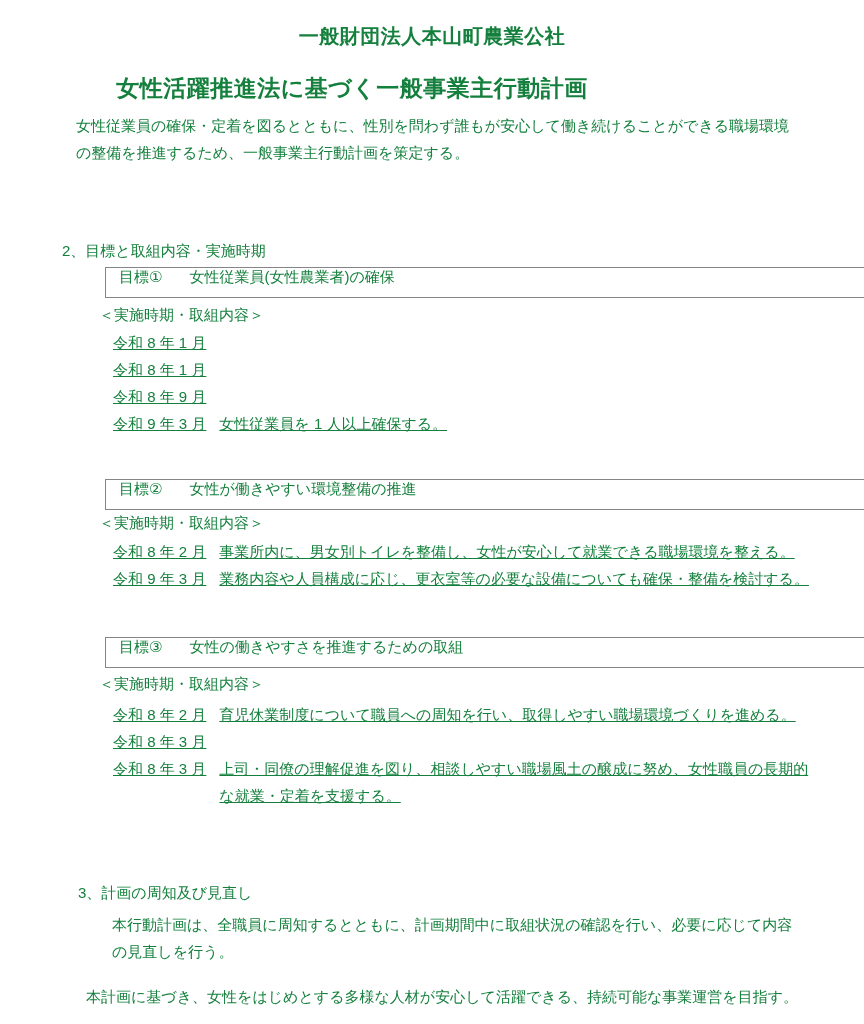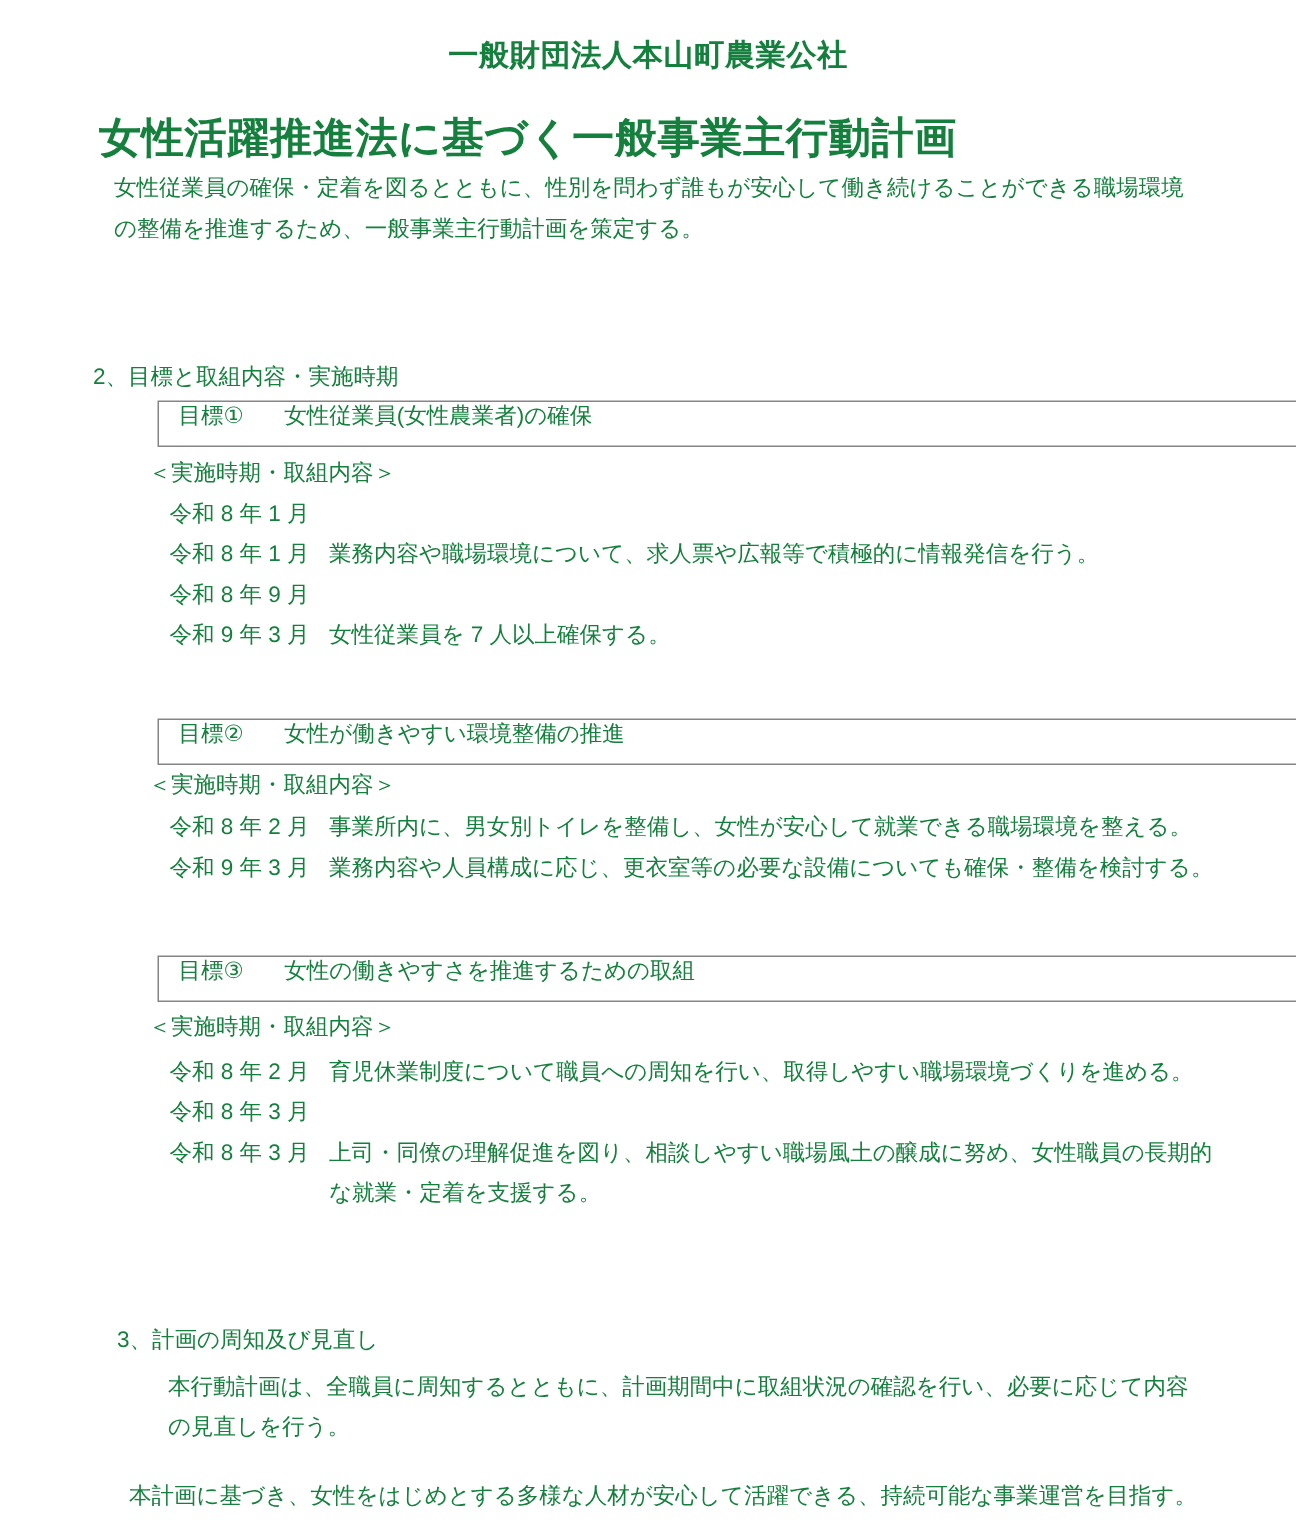--- a/index.html
+++ b/index.html
@@ -16,21 +16,21 @@
   .abs { position: absolute; }
   .org-title {
     top: 23px; left: 0; width: 864px;
     text-align: center;
     font-size: 20px; font-weight: 600;
     letter-spacing: 0.5px;
   }
   .doc-title {
     top: 73px; left: 0; width: 704px;
     text-align: center;
-    font-size: 28px; font-weight: 600;
+    font-size: 23px; font-weight: 600;
     letter-spacing: 0.5px;
   }
   .intro {
     top: 112px; left: 76px; width: 716px;
     font-size: 15px; line-height: 27px;
   }
   .sec1-row { top: 196px; left: 78px; font-size: 15px; }
   .sec1-label { display: inline-block; }
   .sec1-text { display: inline-block; margin-left: 26px; }
   .sec2-heading { top: 242px; left: 62px; font-size: 15px; }
@@ -43,21 +43,21 @@
     font-size: 15px;
   }
   .goal-box .goal-title { margin-left: 27px; }
   .goal0-box { top: 267px; }
   .goal1-box { top: 479px; }
   .goal2-box { top: 637px; }
   .impl-header { left: 99px; font-size: 15px; }
   .goal0-impl { top: 306px; }
   .goal1-impl { top: 514px; }
   .goal2-impl { top: 675px; }
-  .items { left: 113px; width: 706px; font-size: 15px; }
+  .items { left: 113px; width: 706px; font-size: 15px; text-decoration: underline; }
   .goal0-items { top: 329px; }
   .goal1-items { top: 538px; }
   .goal2-items { top: 701px; }
   .item { display: flex; line-height: 27px; }
   .item-date { flex: 0 0 93px; margin-right: 13px; white-space: nowrap; }
   .item-text { flex: 1 1 auto; max-width: 596px; }
   .sec3-heading { top: 884px; left: 78px; font-size: 15px; }
   .sec3-body {
     top: 911px; left: 112px; width: 686px;
     font-size: 15px; line-height: 27px;
@@ -82,28 +82,27 @@
     <span>目標①</span>
     <span class="goal-title">女性従業員(女性農業者)の確保</span>
   </div>
   <div class="abs impl-header goal0-impl">＜実施時期・取組内容＞</div>
   <div class="abs items goal0-items">
     <div class="item">
       <span class="item-date">令和 8 年 1 月</span>
     </div>
     <div class="item">
       <span class="item-date">令和 8 年 1 月</span>
-      <span class="item-text">業務内容や職場環境について、求人票や広報等で積極的に情報発信を行う。</span>
     </div>
     <div class="item">
       <span class="item-date">令和 8 年 9 月</span>
     </div>
     <div class="item">
       <span class="item-date">令和 9 年 3 月</span>
-      <span class="item-text">女性従業員を 7 人以上確保する。</span>
+      <span class="item-text">女性従業員を 1 人以上確保する。</span>
     </div>
   </div>
 
   <div class="abs goal-box goal1-box">
     <span>目標②</span>
     <span class="goal-title">女性が働きやすい環境整備の推進</span>
   </div>
   <div class="abs impl-header goal1-impl">＜実施時期・取組内容＞</div>
   <div class="abs items goal1-items">
     <div class="item">

